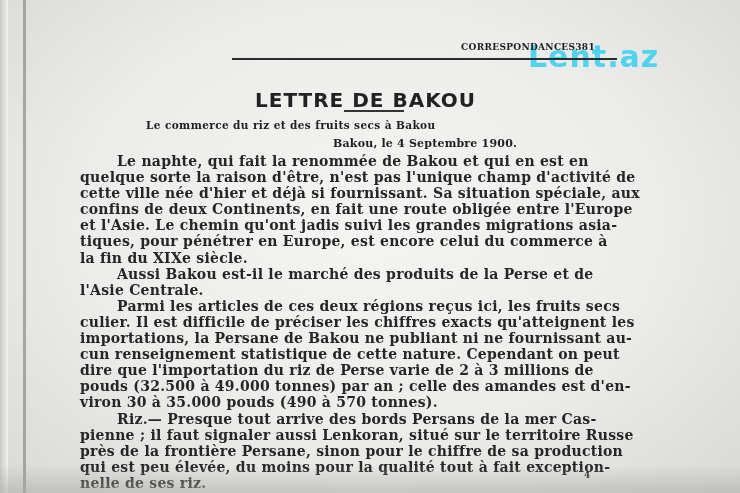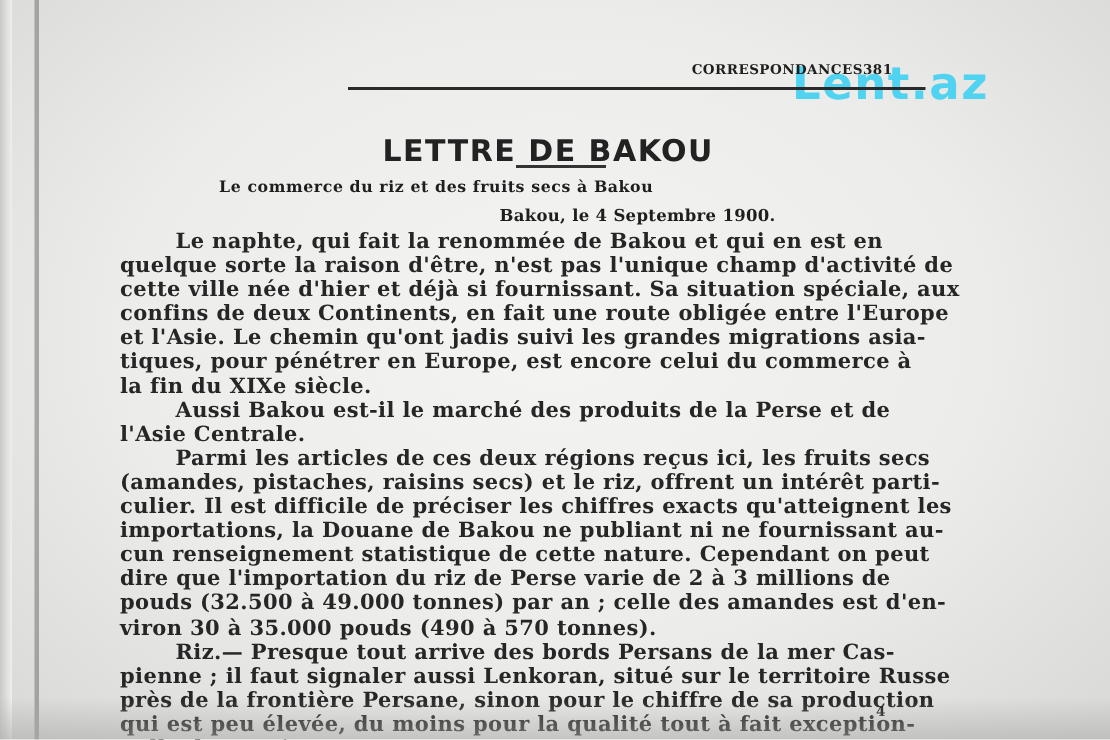--- a/index.html
+++ b/index.html
@@ -86,23 +86,22 @@
   <div class="line indent">Le naphte, qui fait la renommée de Bakou et qui en est en</div>
   <div class="line">quelque sorte la raison d'être, n'est pas l'unique champ d'activité de</div>
   <div class="line">cette ville née d'hier et déjà si fournissant. Sa situation spéciale, aux</div>
   <div class="line">confins de deux Continents, en fait une route obligée entre l'Europe</div>
   <div class="line">et l'Asie. Le chemin qu'ont jadis suivi les grandes migrations asia-</div>
   <div class="line">tiques, pour pénétrer en Europe, est encore celui du commerce à</div>
   <div class="line">la fin du XIXe siècle.</div>
   <div class="line indent">Aussi Bakou est-il le marché des produits de la Perse et de</div>
   <div class="line">l'Asie Centrale.</div>
   <div class="line indent">Parmi les articles de ces deux régions reçus ici, les fruits secs</div>
-  <div class="line">(amandes, pistaches, raisins secs) et le riz, offrent un intérêt parti-</div>
   <div class="line">culier. Il est difficile de préciser les chiffres exacts qu'atteignent les</div>
-  <div class="line">importations, la Douane de Bakou ne publiant ni ne fournissant au-</div>
+  <div class="line">importations, la Persane de Bakou ne publiant ni ne fournissant au-</div>
   <div class="line">cun renseignement statistique de cette nature. Cependant on peut</div>
   <div class="line">dire que l'importation du riz de Perse varie de 2 à 3 millions de</div>
   <div class="line">pouds (32.500 à 49.000 tonnes) par an ; celle des amandes est d'en-</div>
   <div class="line">viron 30 à 35.000 pouds (490 à 570 tonnes).</div>
   <div class="line indent">Riz.— Presque tout arrive des bords Persans de la mer Cas-</div>
   <div class="line">pienne ; il faut signaler aussi Lenkoran, situé sur le territoire Russe</div>
   <div class="line">près de la frontière Persane, sinon pour le chiffre de sa production</div>
   <div class="line">qui est peu élevée, du moins pour la qualité tout à fait exception-</div>
   <div class="line">nelle de ses riz.</div>
 

